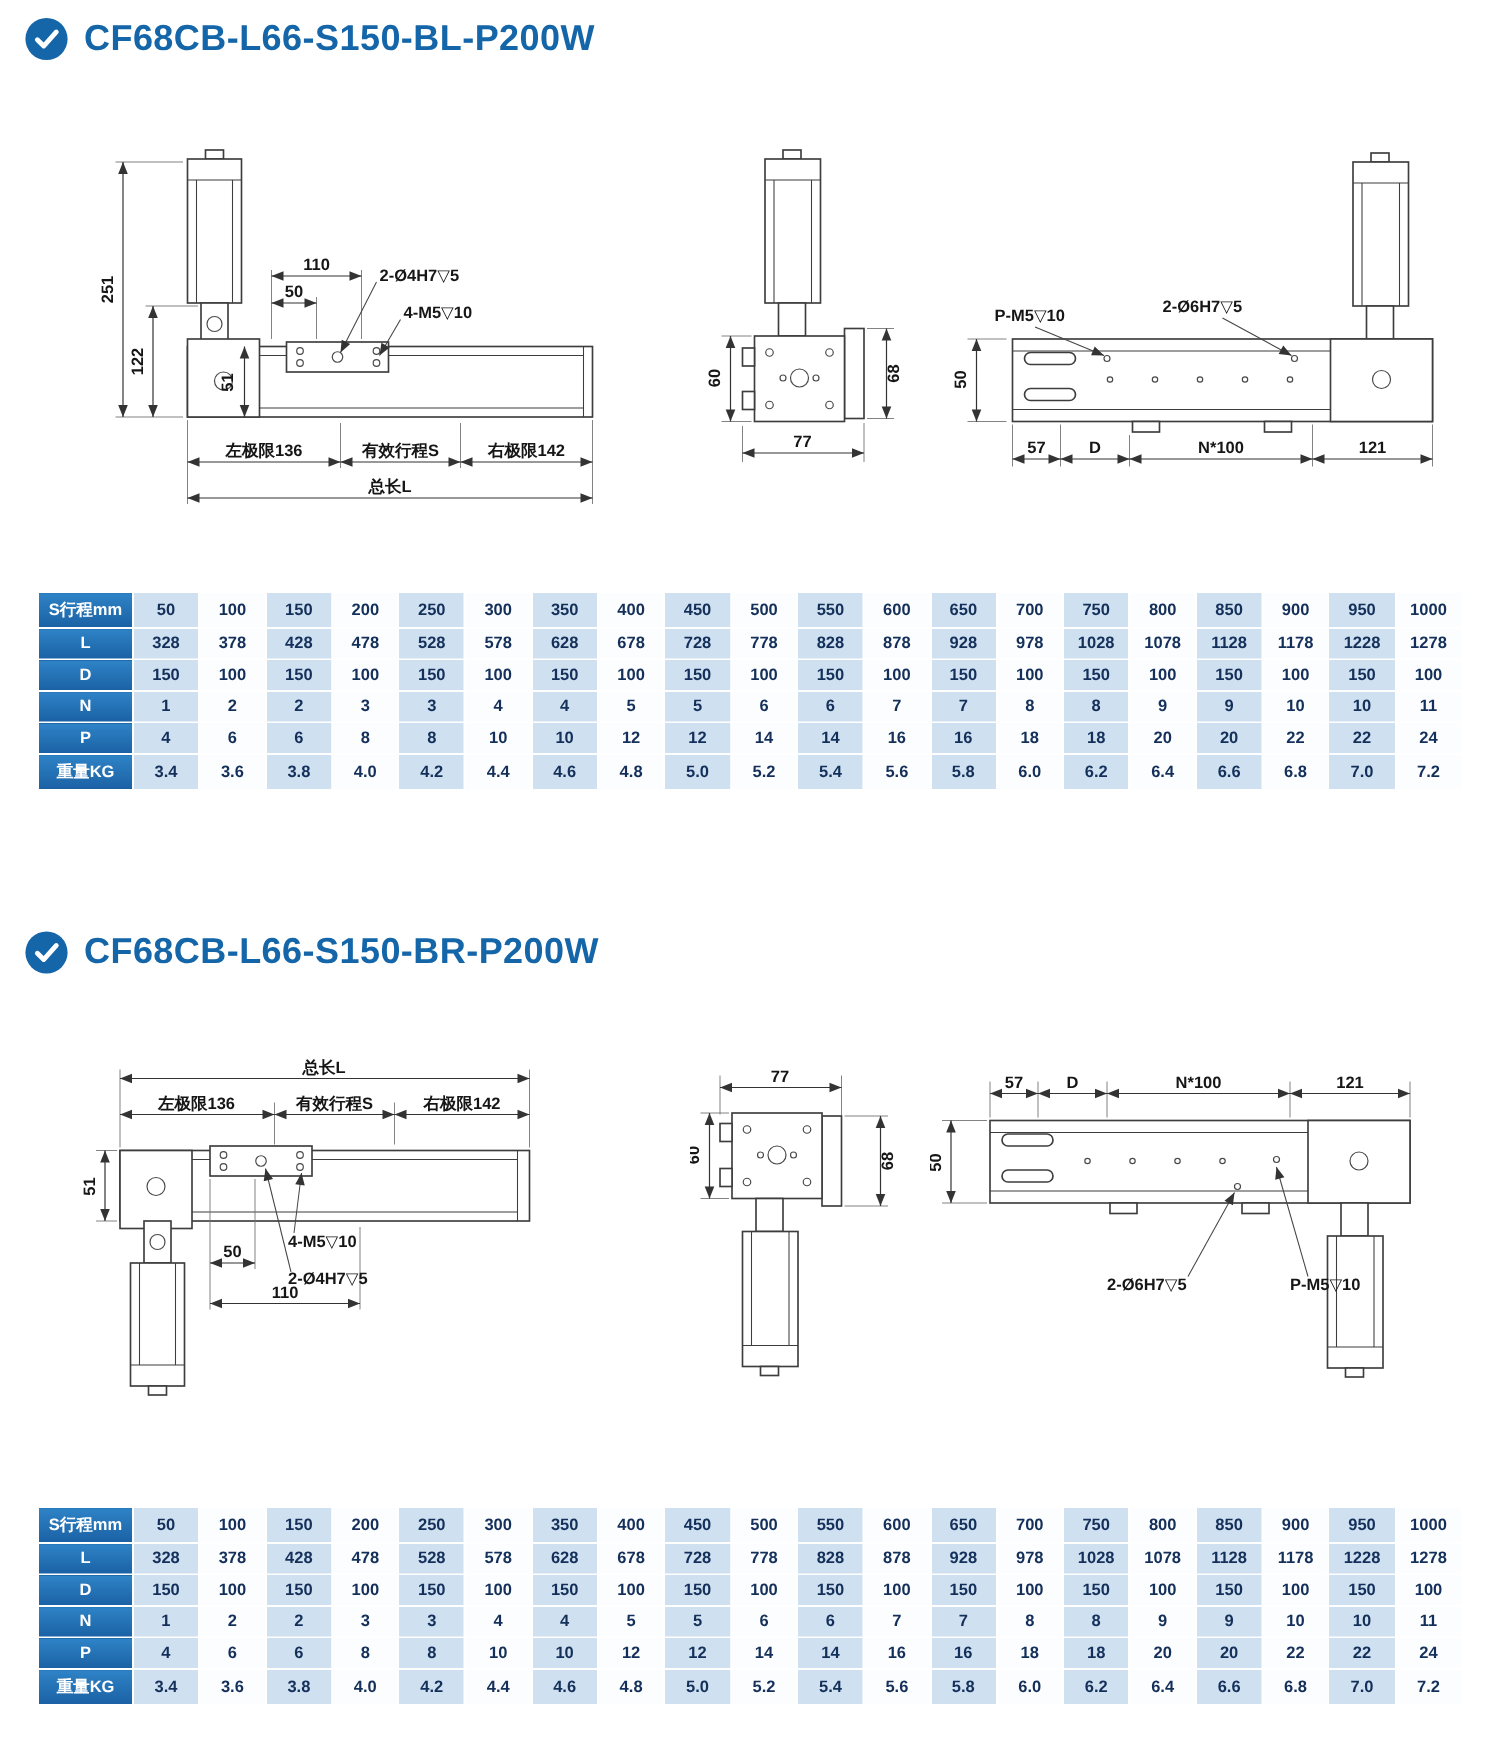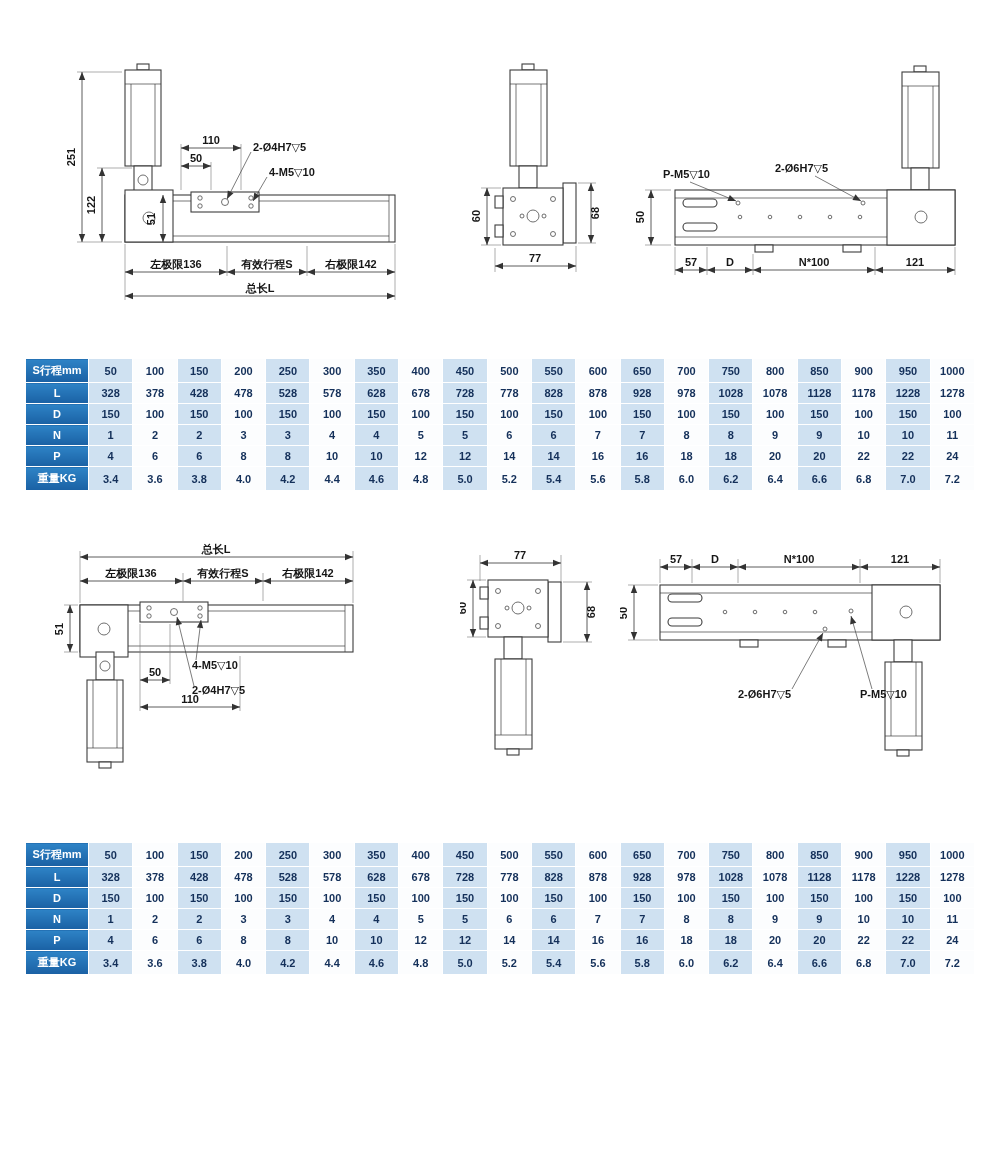--- a/index.html
+++ b/index.html
@@ -37,20 +37,27 @@
   <defs>
     <marker id="ar" markerUnits="userSpaceOnUse" markerWidth="9" markerHeight="8" refX="8.5" refY="4" orient="auto-start-reverse">
       <path d="M0.5,0.8 L8.5,4 L0.5,7.2 Z" fill="#333"></path>
     </marker>
   </defs>
 </svg>
 
 <div class="page">
 
   <section>
+    <div class="sec-header">
+      <svg class="check" viewBox="0 0 32 32">
+        <circle cx="16" cy="16" r="15" fill="#1566a9"></circle>
+        <path d="M9.5 16.5 L14 21 L23 11" fill="none" stroke="#fff" stroke-width="3.4" stroke-linecap="round" stroke-linejoin="round"></path>
+      </svg>
+      <h1 class="sec-title">CF68CB-L66-S150-BL-P200W</h1>
+    </div>
 
     <div class="drawings d1">
 
       <svg class="sv" width="370" height="310" viewBox="0 0 370 310">
         <g>
           <rect class="o" x="82" y="44" width="12" height="6"></rect>
           <rect class="o" x="70" y="50" width="36" height="96"></rect>
           <line class="o2" x1="70" y1="64" x2="106" y2="64"></line>
           <line class="o2" x1="76" y1="64" x2="76" y2="146"></line>
           <line class="o2" x1="100" y1="64" x2="100" y2="146"></line>
@@ -338,20 +345,27 @@
             <td class="c0">6.6</td>
             <td class="c1">6.8</td>
             <td class="c0">7.0</td>
             <td class="c1">7.2</td>
           </tr>
         </tbody>
     </table>
   </section>
 
   <section>
+    <div class="sec-header mt90">
+      <svg class="check" viewBox="0 0 32 32">
+        <circle cx="16" cy="16" r="15" fill="#1566a9"></circle>
+        <path d="M9.5 16.5 L14 21 L23 11" fill="none" stroke="#fff" stroke-width="3.4" stroke-linecap="round" stroke-linejoin="round"></path>
+      </svg>
+      <h1 class="sec-title">CF68CB-L66-S150-BR-P200W</h1>
+    </div>
 
     <div class="drawings d2">
 
       <svg class="sv" width="370" height="250" viewBox="0 0 370 250">
         <g>
           <line class="ext" x1="25" y1="14" x2="25" y2="66"></line>
           <line class="ext" x1="298" y1="14" x2="298" y2="66"></line>
           <line class="dim" x1="25" y1="20" x2="298" y2="20" marker-start="url(#ar)" marker-end="url(#ar)"></line>
           <text class="dtxt" text-anchor="middle" x="161" y="16">总长L</text>
           <line class="ext" x1="128" y1="36" x2="128" y2="64"></line>

